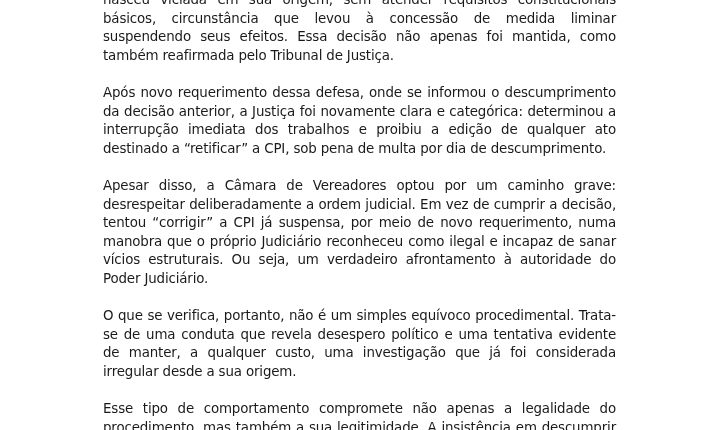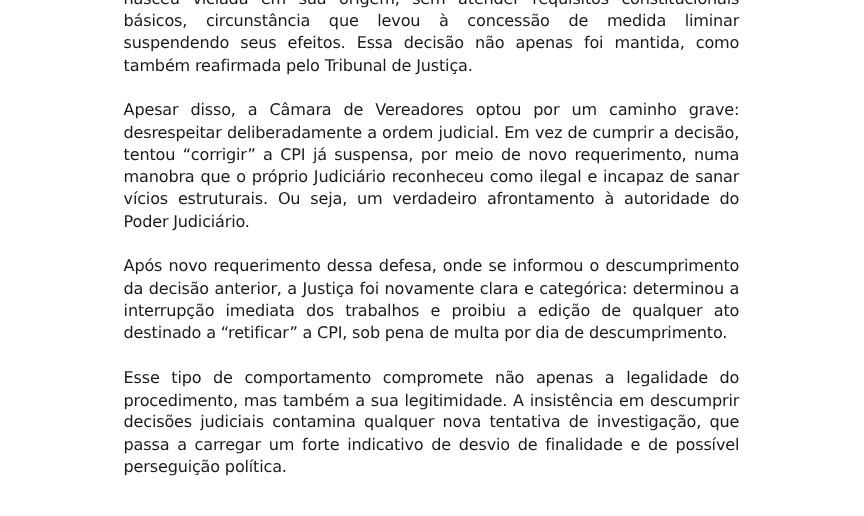--- a/index.html
+++ b/index.html
@@ -30,16 +30,17 @@
     }
     .para:last-child {
       margin-bottom: 0;
     }
   </style>
 </head>
 <body>
 
 <div class="page">
   <p class="para">nasceu viciada em sua origem, sem atender requisitos constitucionais básicos, circunstância que levou à concessão de medida liminar suspendendo seus efeitos. Essa decisão não apenas foi mantida, como também reafirmada pelo Tribunal de Justiça.</p>
+  <p class="para">Após novo requerimento dessa defesa, onde se informou o descumprimento da decisão anterior, a Justiça foi novamente clara e categórica: determinou a interrupção imediata dos trabalhos e proibiu a edição de qualquer ato destinado a “retificar” a CPI, sob pena de multa por dia de descumprimento.</p>
   <p class="para">Apesar disso, a Câmara de Vereadores optou por um caminho grave: desrespeitar deliberadamente a ordem judicial. Em vez de cumprir a decisão, tentou “corrigir” a CPI já suspensa, por meio de novo requerimento, numa manobra que o próprio Judiciário reconheceu como ilegal e incapaz de sanar vícios estruturais. Ou seja, um verdadeiro afrontamento à autoridade do Poder Judiciário.</p>
-  <p class="para">Após novo requerimento dessa defesa, onde se informou o descumprimento da decisão anterior, a Justiça foi novamente clara e categórica: determinou a interrupção imediata dos trabalhos e proibiu a edição de qualquer ato destinado a “retificar” a CPI, sob pena de multa por dia de descumprimento.</p>
+  <p class="para">O que se verifica, portanto, não é um simples equívoco procedimental. Trata-se de uma conduta que revela desespero político e uma tentativa evidente de manter, a qualquer custo, uma investigação que já foi considerada irregular desde a sua origem.</p>
   <p class="para">Esse tipo de comportamento compromete não apenas a legalidade do procedimento, mas também a sua legitimidade. A insistência em descumprir decisões judiciais contamina qualquer nova tentativa de investigação, que passa a carregar um forte indicativo de desvio de finalidade e de possível perseguição política.</p>
 </div>
 
 </body></html>

